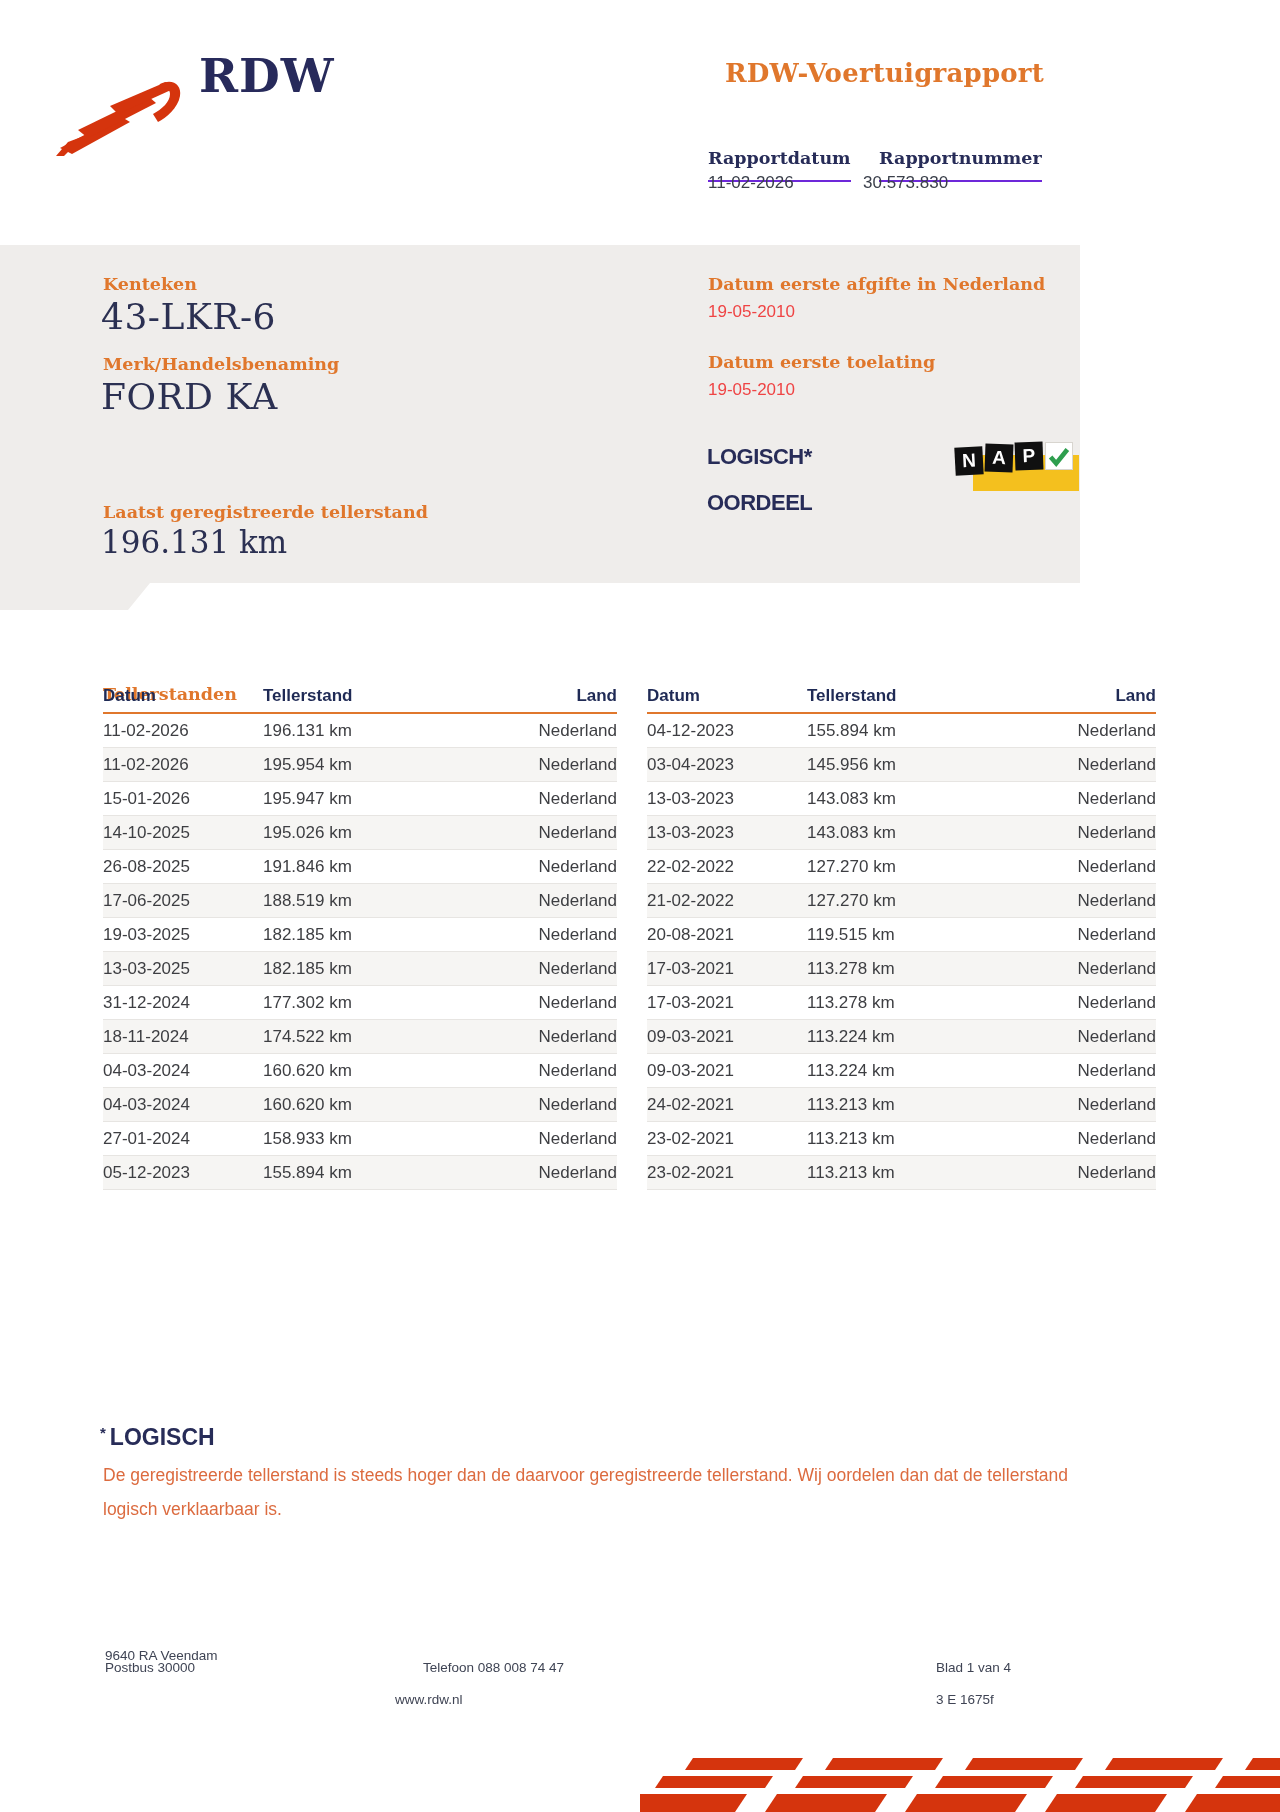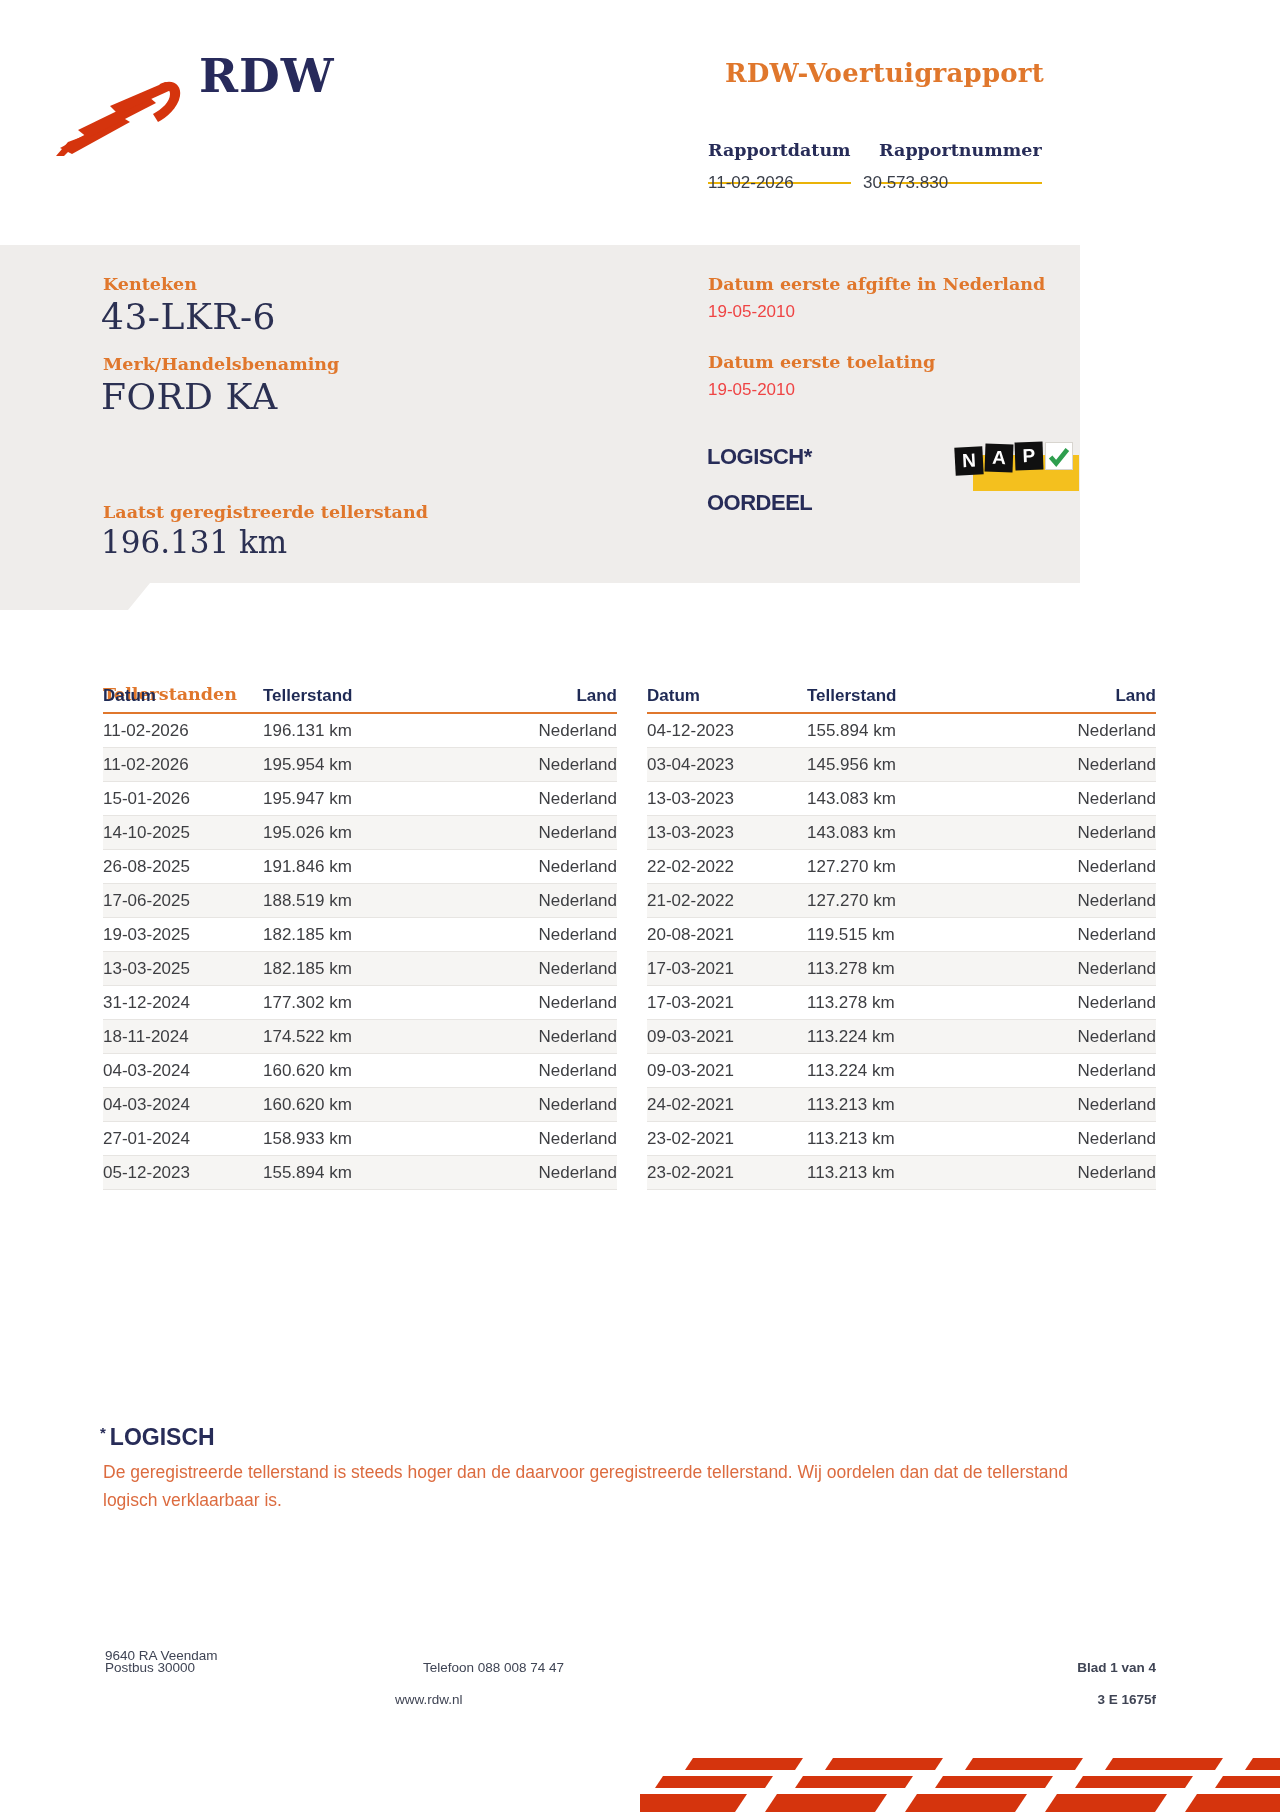--- a/index.html
+++ b/index.html
@@ -7,21 +7,21 @@
     width:1280px;height:1812px;position:relative;background:#ffffff;
     font-family:"Liberation Sans",sans-serif;overflow:hidden;
   }
   .abs{position:absolute;}
   .serif{font-family:"DejaVu Serif",serif;}
 
   
   .brand{left:199px;top:48px;font-size:47px;font-weight:bold;color:#272a5b;letter-spacing:1px;}
   .doc-title{left:708px;top:58px;font-size:26px;font-weight:bold;color:#e0772c;letter-spacing:.2px;margin-left:17px;}
   .meta-label{font-size:17.5px;font-weight:bold;color:#272c58;display:inline-block;
-    padding-bottom:22px;border-bottom:2px solid #eab308;}
+    padding-bottom:12px;border-bottom:2px solid #6d28d9;margin-top:8px;}
   .meta-value{font-size:17px;color:#3a3f4a;}
 
   
   .panel{left:0;top:245px;width:1080px;height:365px;background:#efedeb;
     clip-path:polygon(0 0,100% 0,100% 338px,150px 338px,128px 365px,0 365px);}
   .field-label{font-size:17.5px;font-weight:bold;color:#e0772c;}
   .big-value{font-size:36px;color:#2b3052;letter-spacing:.5px;}
   .mid-value{font-size:31px;color:#2b3052;}
   .date-value{font-size:17px;color:#ef4444;}
   .oordeel{font-size:22px;font-weight:bold;color:#272c58;letter-spacing:-.5px;}
@@ -45,25 +45,25 @@
   .tcell{white-space:nowrap;}
   .c0{width:160px;}
   .c1{width:205px;}
   .c2{flex:1;text-align:right;}
 
   .section-head{font-size:17.5px;font-weight:bold;color:#e0772c;}
 
   
   .fn-head{left:100px;top:1424px;font-size:23px;font-weight:bold;color:#272c58;}
   .fn-head .mark{font-size:15px;vertical-align:7px;margin-right:4px;}
-  .fn-text{left:103px;top:1458px;width:985px;font-size:17.5px;line-height:28px;color:#dc6b3f;}
+  .fn-text{left:103px;top:1458px;width:985px;font-size:17.5px;line-height:34px;color:#dc6b3f;}
 
   
   .foot{font-size:13.5px;color:#3f4454;}
-  .foot-right{width:220px;text-align:right;font-weight:bold;}
+  .foot-right{width:220px;text-align:left;}
 
   svg{display:block;}
 </style>
 </head>
 <body>
 
 <div class="abs" style="left:54px;top:72px;">
   <svg width="132" height="88" viewBox="0 0 132 88">
     <polygon points="2,84 14,70 30,64 10,84" fill="#d5340d"></polygon>
     <polygon points="6,76 66,44 76,50 18,82" fill="#d5340d"></polygon>

